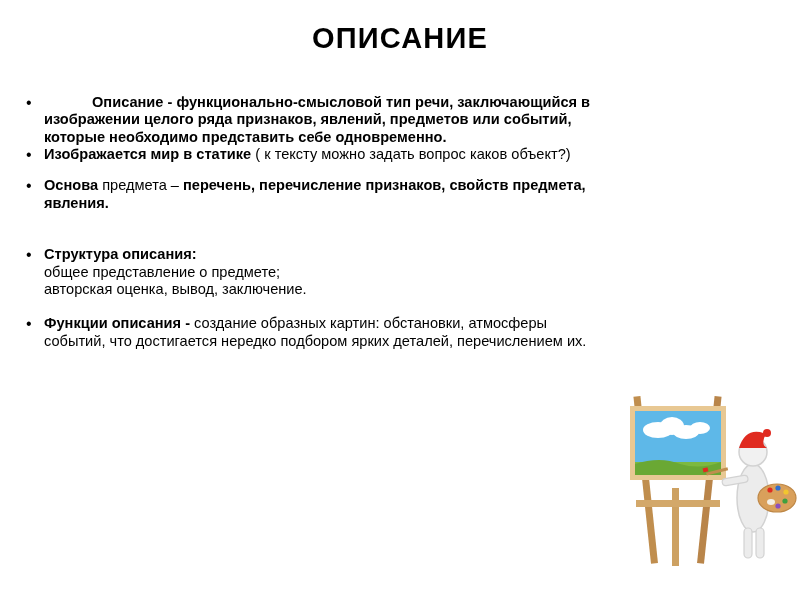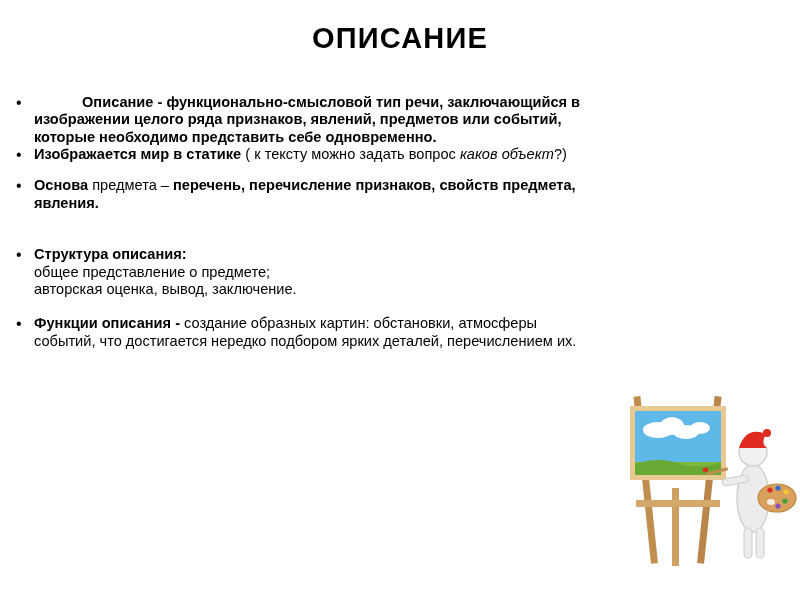--- a/index.html
+++ b/index.html
@@ -28,21 +28,21 @@
     top: 22px;
     width: 800px;
     text-align: center;
     font-size: 29px;
     font-weight: bold;
     letter-spacing: 1.2px;
     color: #000000;
   }
   .body-block {
     position: absolute;
-    left: 12px;
+    left: 22px;
     top: 94px;
     width: 590px;
   }
   ul.bullets {
     list-style: none;
     margin: 0;
     padding: 0;
   }
   ul.bullets > li {
     position: relative;
@@ -55,21 +55,21 @@
     content: "•";
     position: absolute;
     left: 4px;
     top: -1px;
     font-size: 16px;
     color: #000000;
   }
   .sp-med { height: 14px; }
   .sp-lg { height: 17px; }
   .b { font-weight: bold; }
-  .i { font-style: italic; }
+  .i { }
   .indent-first { display: inline-block; width: 48px; }
   .sub-line { display: block; }
 
   
   .art {
     position: absolute;
     left: 620px;
     top: 378px;
     width: 178px;
     height: 190px;

